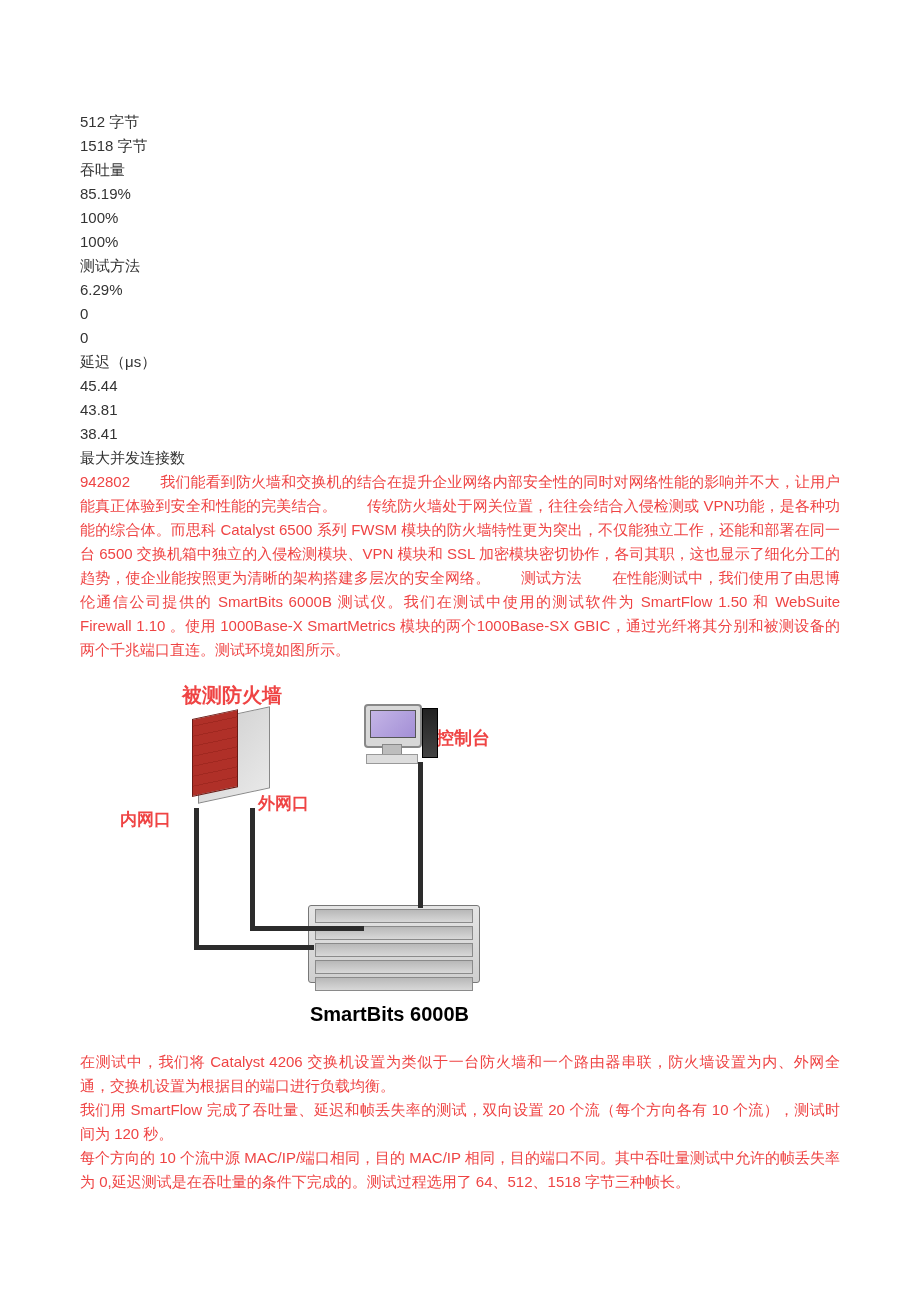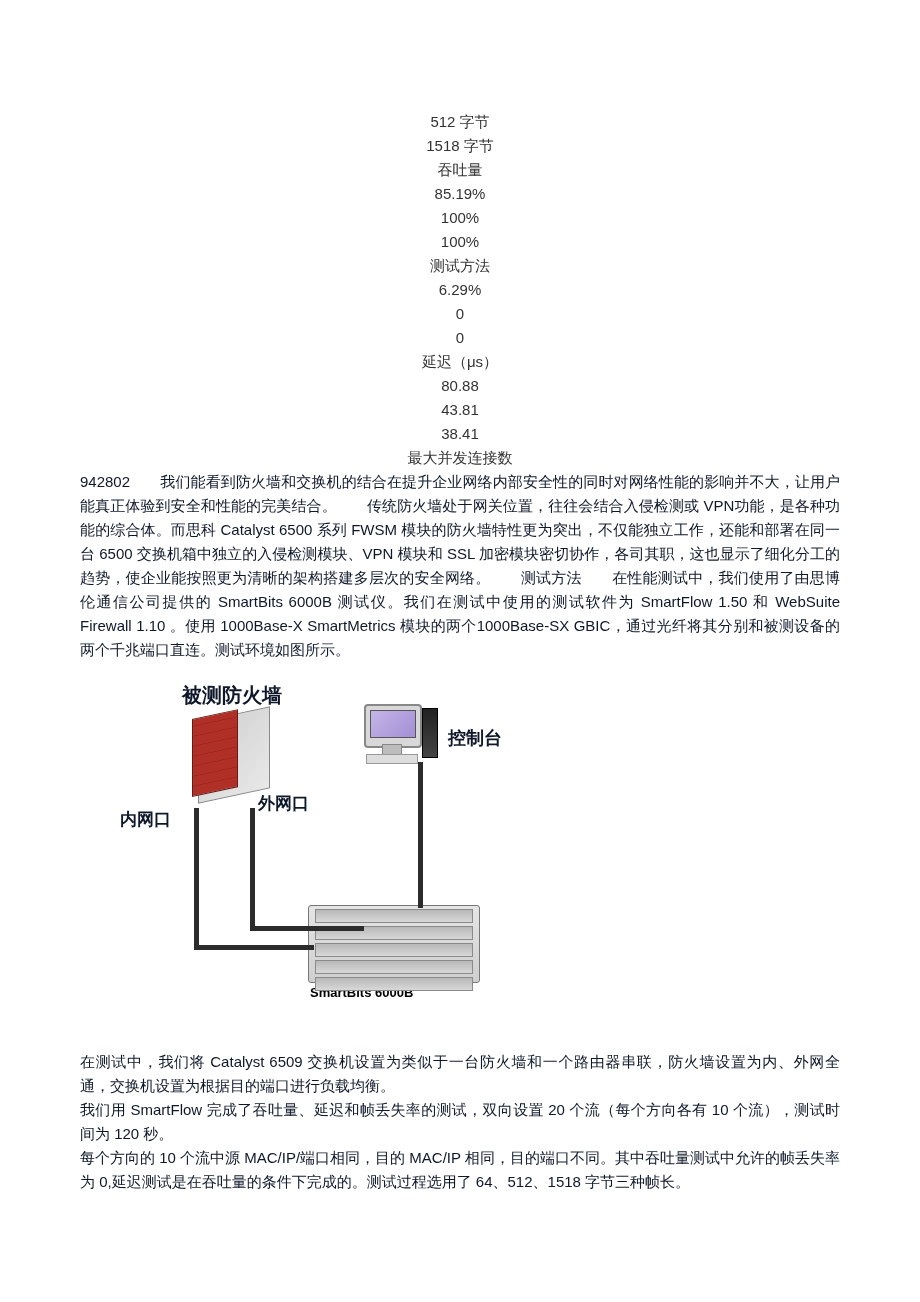--- a/index.html
+++ b/index.html
@@ -11,49 +11,49 @@
   }
   .page {
     padding: 110px 80px 60px 80px;
     box-sizing: border-box;
   }
   .data-line {
     font-size: 15px;
     line-height: 24px;
     color: #333;
     font-family: Arial, "Microsoft YaHei", sans-serif;
-    text-align: center;
   }
   .paragraph {
     font-size: 15px;
     line-height: 24px;
-    color: #0f172a;
+    color: #ef4444;
     margin-top: 0;
     text-align: justify;
   }
   .diagram {
     margin: 18px 0 10px 40px;
     width: 430px;
     height: 340px;
     position: relative;
   }
   .dlabel {
     position: absolute;
     font-weight: bold;
-    color: #0f172a;
+    color: #ef4444;
   }
   .dsublabel {
     position: absolute;
     font-weight: bold;
-    font-size: 13px;
+    font-size: 20px;
     color: #000;
     font-family: Arial, "Microsoft YaHei", sans-serif;
+    margin-top: 18px;
   }
   .firewall-title { top: 2px; left: 62px; font-size: 20px; font-family: "SimHei","Microsoft YaHei"; }
-  .console-title  { top: 46px; left: 328px; font-size: 18px; font-family: Liberation Serif, serif; }
+  .console-title  { top: 46px; left: 316px; font-size: 18px; font-family: Liberation Serif, serif; }
   .inport-title   { top: 128px; left: 0px; font-size: 17px; font-family: Liberation Sans, sans-serif; }
   .outport-title  { top: 112px; left: 138px; font-size: 17px; font-family: Liberation Mono, monospace; }
   .device-title   { top: 305px; left: 190px; }
 
   
   .fw {
     position: absolute;
     top: 26px; left: 68px;
     width: 92px; height: 102px;
     transform: skewY(-12deg);
@@ -147,21 +147,21 @@
   <div class="data-line">1518 字节</div>
   <div class="data-line">吞吐量</div>
   <div class="data-line">85.19%</div>
   <div class="data-line">100%</div>
   <div class="data-line">100%</div>
   <div class="data-line">测试方法</div>
   <div class="data-line">6.29%</div>
   <div class="data-line">0</div>
   <div class="data-line">0</div>
   <div class="data-line">延迟（μs）</div>
-  <div class="data-line">80.88</div>
+  <div class="data-line">45.44</div>
   <div class="data-line">43.81</div>
   <div class="data-line">38.41</div>
   <div class="data-line">最大并发连接数</div>
 
   <div class="paragraph">942802　　我们能看到防火墙和交换机的结合在提升企业网络内部安全性的同时对网络性能的影响并不大，让用户能真正体验到安全和性能的完美结合。　　传统防火墙处于网关位置，往往会结合入侵检测或 VPN功能，是各种功能的综合体。而思科 Catalyst 6500 系列 FWSM 模块的防火墙特性更为突出，不仅能独立工作，还能和部署在同一台 6500 交换机箱中独立的入侵检测模块、VPN 模块和 SSL 加密模块密切协作，各司其职，这也显示了细化分工的趋势，使企业能按照更为清晰的架构搭建多层次的安全网络。　　测试方法　　在性能测试中，我们使用了由思博伦通信公司提供的 SmartBits 6000B 测试仪。我们在测试中使用的测试软件为 SmartFlow 1.50 和 WebSuite Firewall 1.10 。使用 1000Base-X SmartMetrics 模块的两个1000Base-SX GBIC，通过光纤将其分别和被测设备的两个千兆端口直连。测试环境如图所示。</div>
 
   <div class="diagram">
     <div class="dlabel firewall-title">被测防火墙</div>
     <div class="dlabel console-title">控制台</div>
     <div class="dlabel inport-title">内网口</div>
@@ -188,17 +188,17 @@
         <div class="slot"></div>
     </div>
 
     <div class="wire w1a"></div>
     <div class="wire w1b"></div>
     <div class="wire w2a"></div>
     <div class="wire w2b"></div>
     <div class="wire w3a"></div>
   </div>
 
-  <div class="paragraph after-diagram">在测试中，我们将 Catalyst 6509 交换机设置为类似于一台防火墙和一个路由器串联，防火墙设置为内、外网全通，交换机设置为根据目的端口进行负载均衡。</div>
+  <div class="paragraph after-diagram">在测试中，我们将 Catalyst 4206 交换机设置为类似于一台防火墙和一个路由器串联，防火墙设置为内、外网全通，交换机设置为根据目的端口进行负载均衡。</div>
   <div class="paragraph">我们用 SmartFlow 完成了吞吐量、延迟和帧丢失率的测试，双向设置 20 个流（每个方向各有 10 个流），测试时间为 120 秒。</div>
   <div class="paragraph">每个方向的 10 个流中源 MAC/IP/端口相同，目的 MAC/IP 相同，目的端口不同。其中吞吐量测试中允许的帧丢失率为 0,延迟测试是在吞吐量的条件下完成的。测试过程选用了 64、512、1518 字节三种帧长。</div>
 
 </div>
 
 </body></html>

